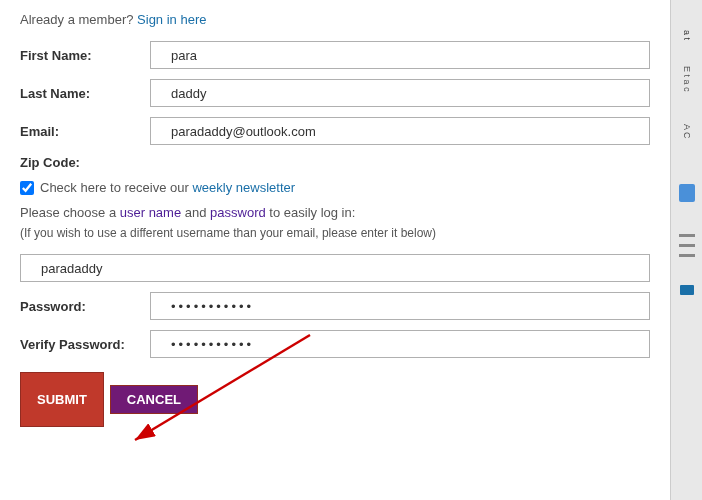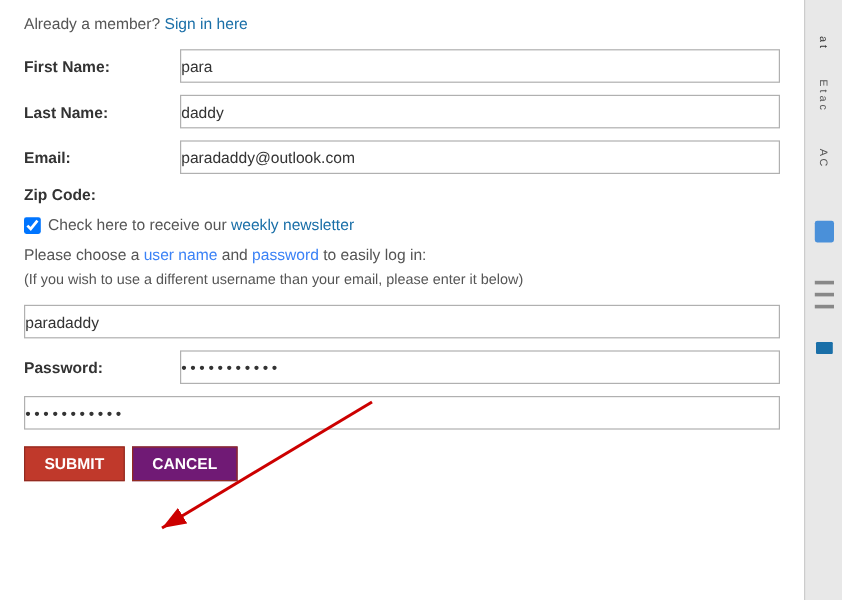--- a/index.html
+++ b/index.html
@@ -58,21 +58,21 @@
       width: 130px;
       font-weight: bold;
       color: #333;
       font-size: 13px;
     }
 
     .form-input {
       flex: 1;
       height: 28px;
       border: 1px solid #b0b0b0;
-      padding: 4px 0;
+      padding: 4px 20px;
       font-size: 13px;
       color: #333;
       outline: none;
     }
 
     .form-input.active-field {
       border: 2px solid #5b9bd5;
     }
 
     .checkbox-row {
@@ -98,42 +98,42 @@
       text-decoration: none;
     }
 
     .info-text {
       font-size: 13px;
       color: #555;
       margin-bottom: 6px;
     }
 
     .info-text a {
-      color: #3b82f6;
+      color: #4c1d95;
       text-decoration: none;
     }
 
     .info-subtext {
       font-size: 12px;
       color: #555;
       margin-bottom: 14px;
     }
 
     .button-row {
       display: flex;
       gap: 6px;
       margin-top: 14px;
       align-items: center;
     }
 
     .btn-submit {
       background: #c0392b;
       color: #fff;
       border: 1px solid #922b21;
-      padding: 6px 16px;
+      padding: 19px 16px;
       font-size: 13px;
       font-weight: bold;
       cursor: pointer;
       text-transform: uppercase;
     }
 
     .btn-cancel {
       background: #701a75;
       color: #fff;
       border: 1px solid #922b21;
@@ -202,20 +202,21 @@
   <div class="form-row">
     <input type="text" class="form-input" value="paradaddy" style="">
   </div>
 
   <div class="form-row password-container" style="position: relative; justify-content: space-between;">
     <label class="form-label">Password:</label>
     <input type="password" class="form-input" value="password123" style="letter-spacing: 3px;">
   </div>
 
   <div class="form-row">
+    <label class="form-label">Verify Password:</label>
     <input type="password" class="form-input" value="password123" style="letter-spacing: 3px;">
   </div>
 
   <div class="button-row">
     <button class="btn-submit">SUBMIT</button>
     <button class="btn-cancel">CANCEL</button>
   </div>
 
   <svg class="arrow-svg" xmlns="http://www.w3.org/2000/svg" style="position:absolute;top:0;left:0;width:100%;height:100%;pointer-events:none;z-index:10;">
     <defs>

